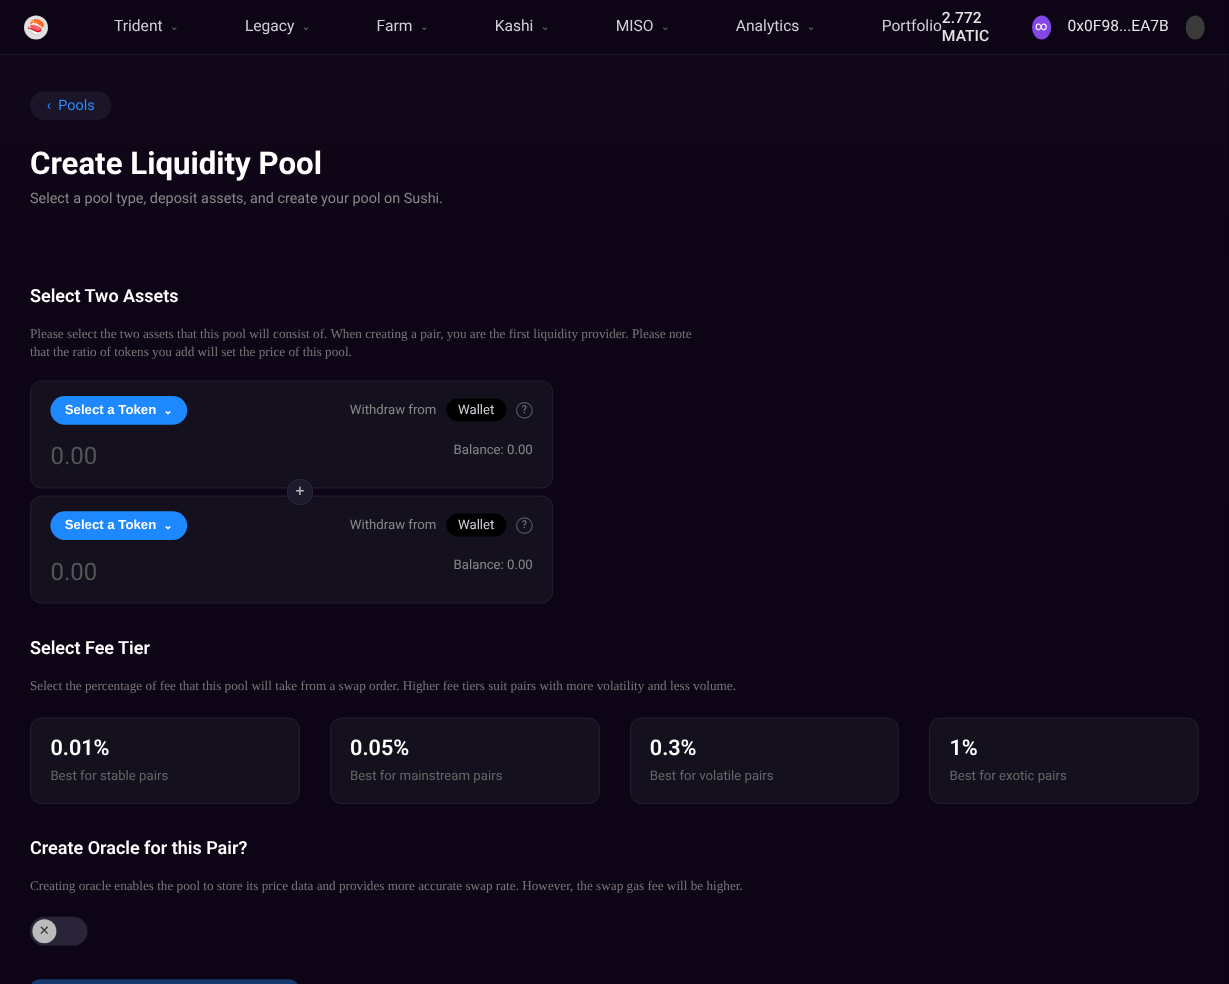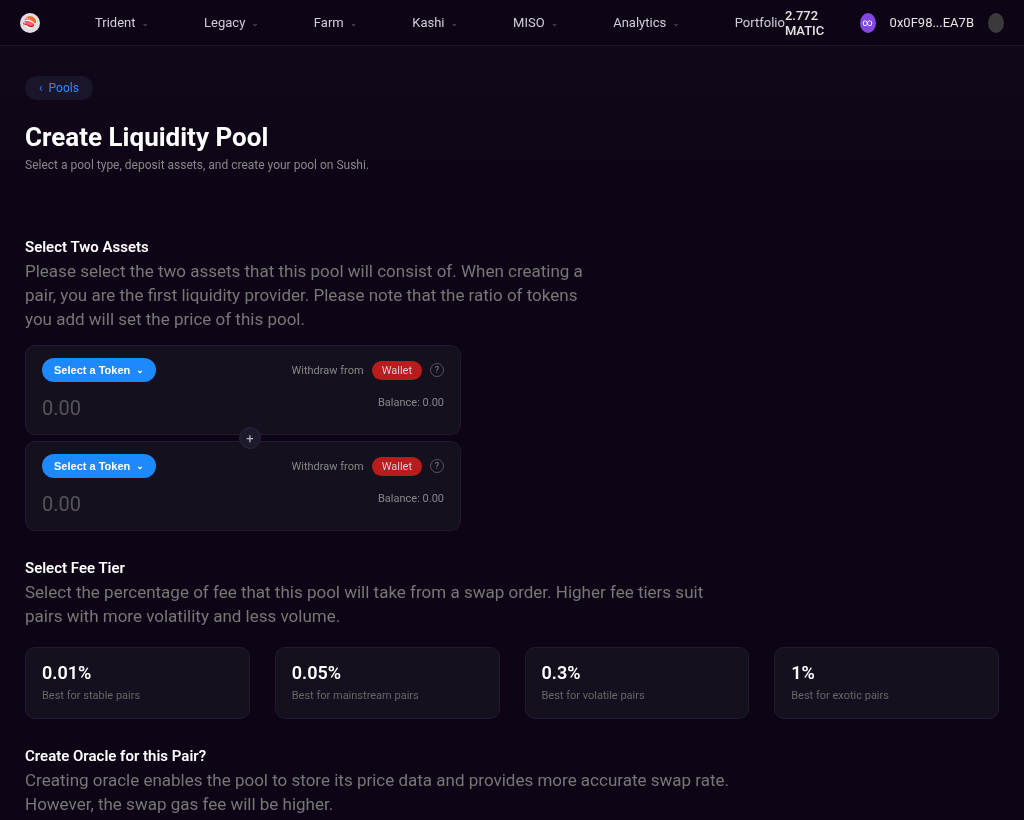--- a/index.html
+++ b/index.html
@@ -40,21 +40,21 @@
     display: inline-flex; align-items: center; gap: 6px;
     background: #1a1528; color: #2d8bff; font-size: 12px;
     padding: 5px 14px; border-radius: 14px; cursor: pointer;
   }
   .page-title { font-size: 26px; font-weight: 700; color: #fff; margin-top: 22px; }
   .page-sub { font-size: 12px; color: #888; margin-top: 6px; }
 
   .content { padding: 0 25px; }
   .section { margin-top: 28px; }
   .section-title { font-size: 15px; font-weight: 600; color: #fff; }
-  .section-desc { font-size: 17px; color: #777; margin-top: 4px; max-width: 560px; line-height: 1.4; }
+  .section-desc { font-size: 11px; color: #777; margin-top: 16px; max-width: 560px; line-height: 1.4; font-family: Liberation Serif, serif; }
 
   .asset-box {
     width: 436px;
     background: #14101e;
     border: 1px solid #221a33;
     border-radius: 10px;
     padding: 12px 16px 14px;
     margin-top: 14px;
   }
   .asset-row1 { display: flex; justify-content: space-between; align-items: center; }
@@ -65,21 +65,21 @@
     padding: 6px 12px;
     border-radius: 14px;
     font-size: 11px;
     font-weight: 600;
     display: inline-flex; align-items: center; gap: 6px;
     cursor: pointer;
   }
   .withdraw { display: flex; align-items: center; gap: 8px; }
   .withdraw-label { font-size: 11px; color: #888; }
   .wallet-pill {
-    background: #b91c1c; color: #d0d0d8;
+    background: #000000; color: #d0d0d8;
     font-size: 11px; padding: 3px 10px; border-radius: 10px;
   }
   .help-icon {
     width: 14px; height: 14px; border-radius: 50%;
     border: 1px solid #555; color: #888; font-size: 9px;
     display: inline-flex; align-items: center; justify-content: center;
   }
   .asset-row2 { display: flex; justify-content: space-between; align-items: flex-start; margin-top: 14px; }
   .amount { font-size: 20px; color: #555; }
   .balance-txt { font-size: 11px; color: #888; }

